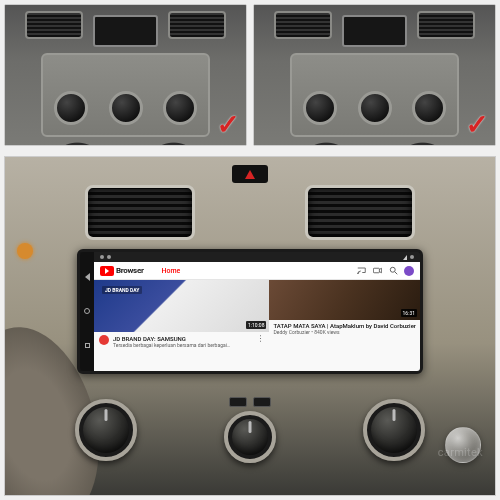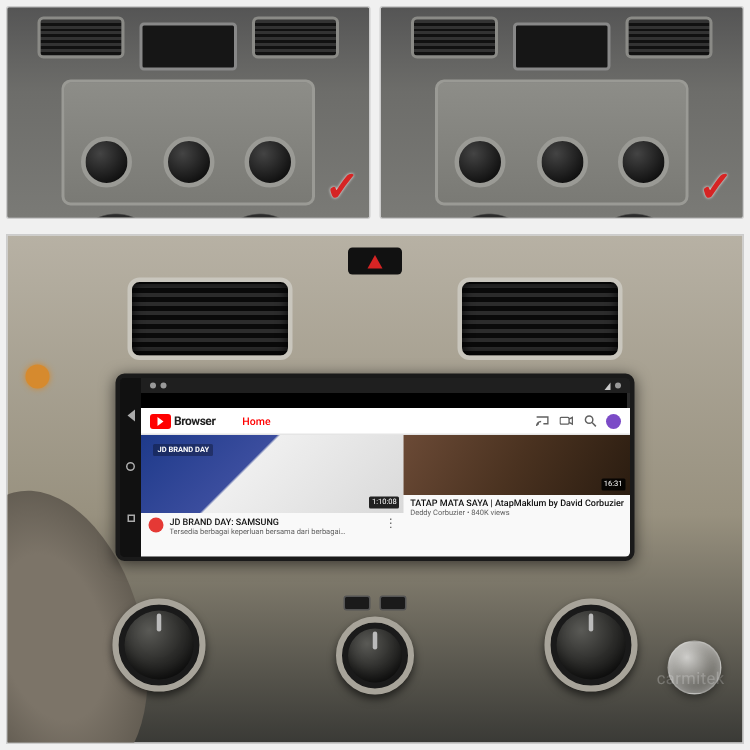--- a/index.html
+++ b/index.html
@@ -308,21 +308,21 @@
   }
   .nav-circ {
     width: 6px; height: 6px; border: 1px solid #aaa; border-radius: 50%;
   }
   .nav-sq {
     width: 5px; height: 5px; border: 1px solid #aaa;
   }
 
   
   .yt-body { margin-left: 14px; }
-  .yt-header { margin-left: 14px; margin-top: 10px; }
+  .yt-header { margin-left: 14px; }
   .status-bar { margin-left: 14px; }
   .nav-bar { top: 0; }
 
   
   .lower-dash {
     position: absolute;
     left: 60px; right: 60px;
     top: 228px;
     height: 90px;
     display: flex;

